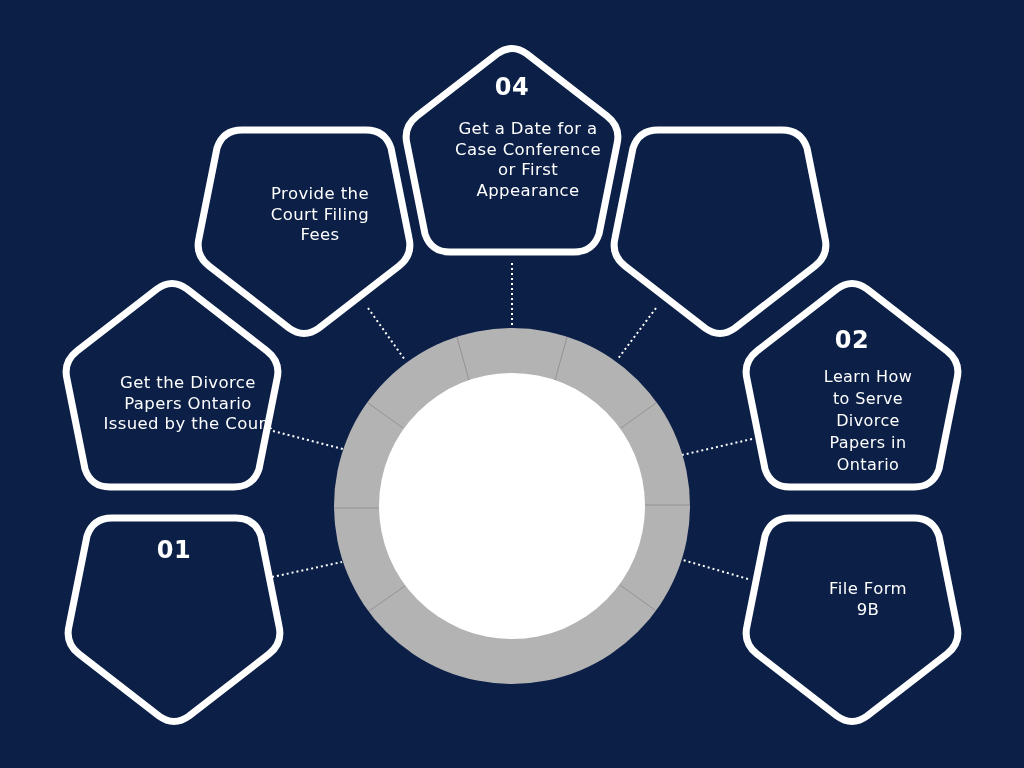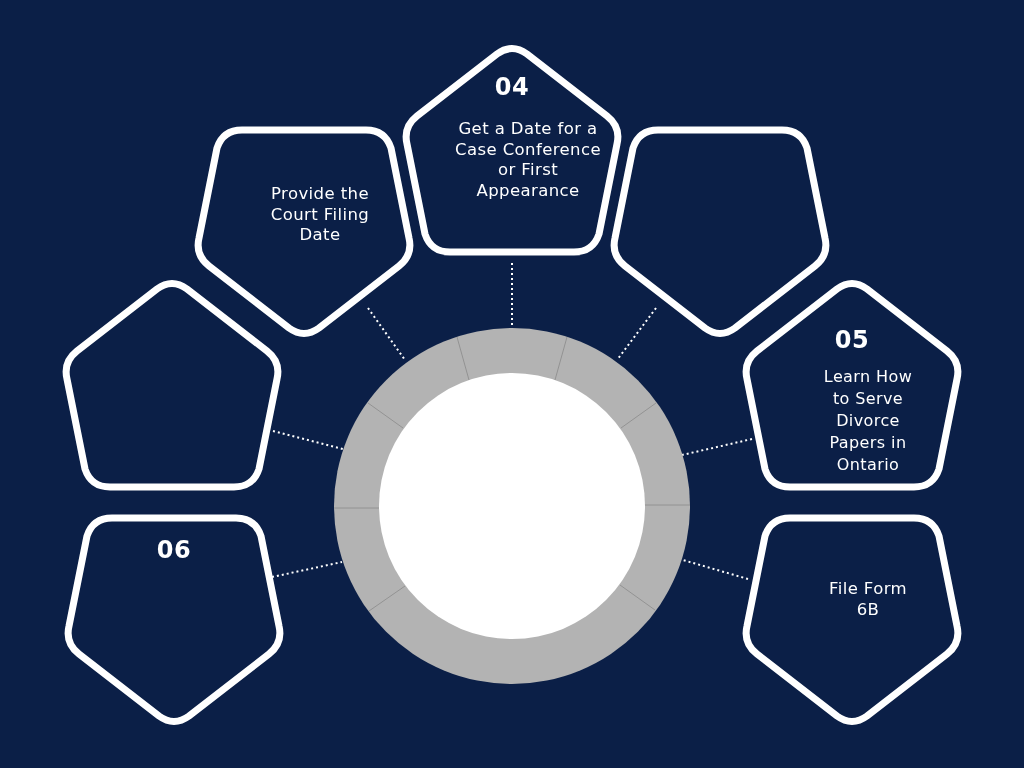--- a/index.html
+++ b/index.html
@@ -37,36 +37,39 @@
       <line x1="369" y1="611" x2="405" y2="586"></line>
       <line x1="655" y1="610" x2="620" y2="585"></line>
     </g>
     <circle cx="512" cy="506" r="133" fill="#ffffff"></circle>
   </svg>
 
   <div class="step" style="left:57px;top:508px">
     <svg width="234" height="222">
       <path d="M55,10 L179,10 Q198,10 204,28 L222,118 Q226,135 212,146 L132,208 Q117,219 102,208 L22,146 Q8,135 12,118 L30,28 Q36,10 55,10 Z" fill="#0b1f47" stroke="#ffffff" stroke-width="7" stroke-linejoin="round"></path>
     </svg>
-    <div class="step-num" style="top:28px">06</div>
+    <div class="step-num" style="top:28px">01</div>
   </div>
 
   <div class="step" style="left:55px;top:275px">
     <svg width="234" height="222">
       <path d="M102,14 Q117,3 132,14 L212,76 Q226,87 222,104 L204,194 Q198,212 179,212 L55,212 Q36,212 30,194 L12,104 Q8,87 22,76 Z" fill="#0b1f47" stroke="#ffffff" stroke-width="7" stroke-linejoin="round"></path>
     </svg>
+    <div class="step-text step-label" style="top:98px">Get the Divorce
+Papers Ontario
+Issued by the Court</div>
   </div>
 
   <div class="step" style="left:187px;top:120px">
     <svg width="234" height="222">
       <path d="M55,10 L179,10 Q198,10 204,28 L222,118 Q226,135 212,146 L132,208 Q117,219 102,208 L22,146 Q8,135 12,118 L30,28 Q36,10 55,10 Z" fill="#0b1f47" stroke="#ffffff" stroke-width="7" stroke-linejoin="round"></path>
     </svg>
     <div class="step-text step-label" style="top:64px">Provide the
 Court Filing
-Date</div>
+Fees</div>
   </div>
 
   <div class="step" style="left:395px;top:40px">
     <svg width="234" height="222">
       <path d="M102,14 Q117,3 132,14 L212,76 Q226,87 222,104 L204,194 Q198,212 179,212 L55,212 Q36,212 30,194 L12,104 Q8,87 22,76 Z" fill="#0b1f47" stroke="#ffffff" stroke-width="7" stroke-linejoin="round"></path>
     </svg>
     <div class="step-num" style="top:33px">04</div>
     <div class="step-text step-label" style="top:79px">Get a Date for a
 Case Conference
 or First
@@ -76,29 +79,29 @@
   <div class="step" style="left:603px;top:120px">
     <svg width="234" height="222">
       <path d="M55,10 L179,10 Q198,10 204,28 L222,118 Q226,135 212,146 L132,208 Q117,219 102,208 L22,146 Q8,135 12,118 L30,28 Q36,10 55,10 Z" fill="#0b1f47" stroke="#ffffff" stroke-width="7" stroke-linejoin="round"></path>
     </svg>
   </div>
 
   <div class="step" style="left:735px;top:275px">
     <svg width="234" height="222">
       <path d="M102,14 Q117,3 132,14 L212,76 Q226,87 222,104 L204,194 Q198,212 179,212 L55,212 Q36,212 30,194 L12,104 Q8,87 22,76 Z" fill="#0b1f47" stroke="#ffffff" stroke-width="7" stroke-linejoin="round"></path>
     </svg>
-    <div class="step-num" style="top:51px">05</div>
+    <div class="step-num" style="top:51px">02</div>
     <div class="step-text step-label" style="top:91px;font-size:16px;line-height:22px">Learn How
 to Serve
 Divorce
 Papers in
 Ontario</div>
   </div>
 
   <div class="step" style="left:735px;top:508px">
     <svg width="234" height="222">
       <path d="M55,10 L179,10 Q198,10 204,28 L222,118 Q226,135 212,146 L132,208 Q117,219 102,208 L22,146 Q8,135 12,118 L30,28 Q36,10 55,10 Z" fill="#0b1f47" stroke="#ffffff" stroke-width="7" stroke-linejoin="round"></path>
     </svg>
     <div class="step-text step-label" style="top:71px">File Form
-6B</div>
+9B</div>
   </div>
 
 </div>
 
 </body></html>

